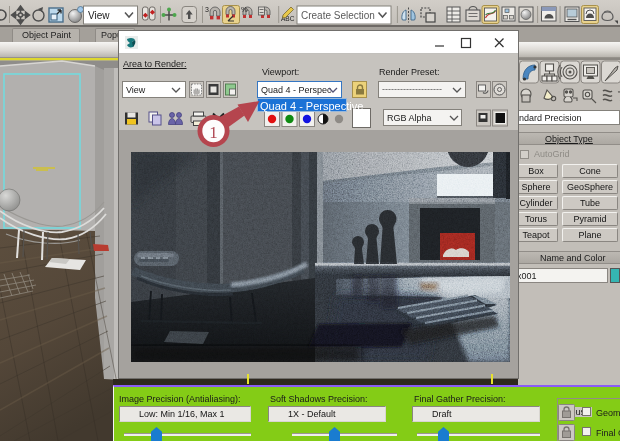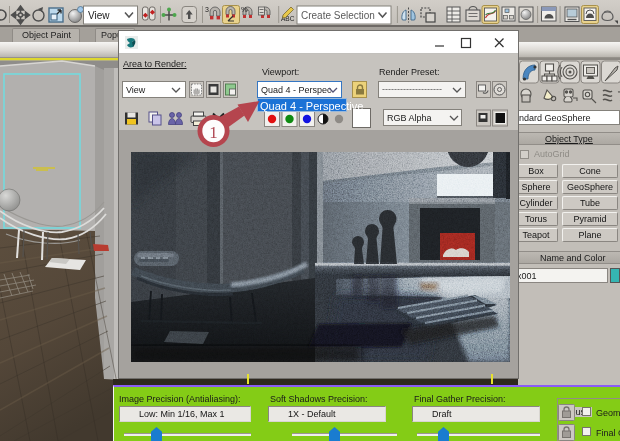--- a/index.html
+++ b/index.html
@@ -305,21 +305,21 @@
       <path d="M63 13 h4 v3"></path>
       <rect x="73" y="5" width="9" height="9" rx="2" fill="#d8d5cf"></rect>
       <circle cx="77.5" cy="9.5" r="2.2"></circle>
       <path d="M82 14 l4 4"></path>
       <path d="M93 6 c3 -3 6 3 9 0 M93 10.5 c3 -3 6 3 9 0 M93 15 c3 -3 6 3 9 0" stroke-width="1.4"></path>
       <path d="M108 7 a4.5 4.5 0 0 1 2 9" stroke-width="1.1"></path>
     </g>
   </svg>
 
   <div style="left:0;top:52px;width:110px;height:15px;background:#fff;border:1px solid #84817b;border-left:none;"></div>
-  <div class="lbl" style="left:9px;top:55px;">ndard GeoSphere</div>
+  <div class="lbl" style="left:9px;top:55px;">ndard Precision</div>
 
   <div style="left:4px;top:74px;width:106px;height:13px;background:linear-gradient(#bcb8b2,#aca8a2);border:1px solid #918d88;border-right:none;"></div>
   <div class="lbl" style="left:35px;top:76px;text-decoration:underline;">Object Type</div>
 
   <div style="left:10px;top:92px;width:9px;height:9px;background:#d2cfc9;border:1px solid #908d87;"></div>
   <div class="lbl" style="left:24px;top:91px;color:#8e8b85;">AutoGrid</div>
 
   <div class="btn" style="left:4px;top:105.5px;width:44px;">Box</div>
   <div class="btn" style="left:52px;top:105.5px;width:56px;">Cone</div>
   <div class="btn" style="left:4px;top:121.5px;width:44px;">Sphere</div>

